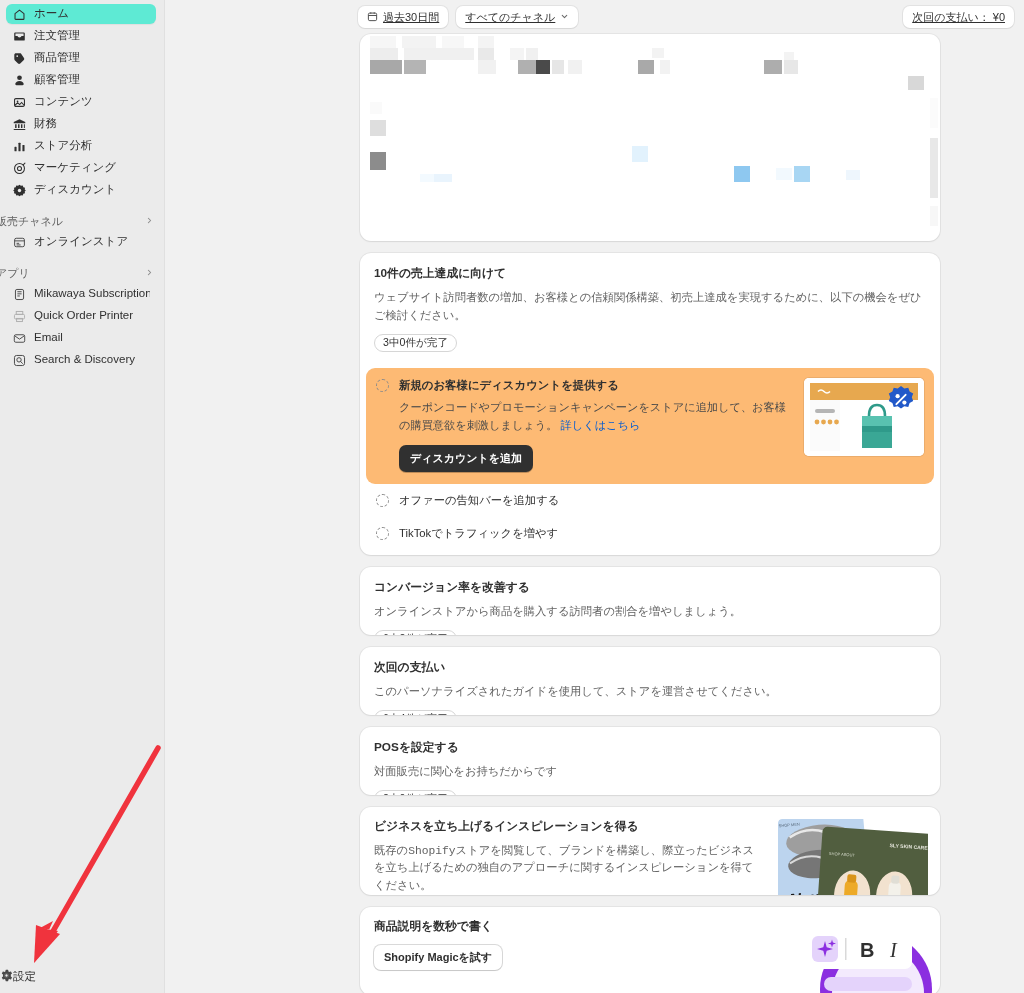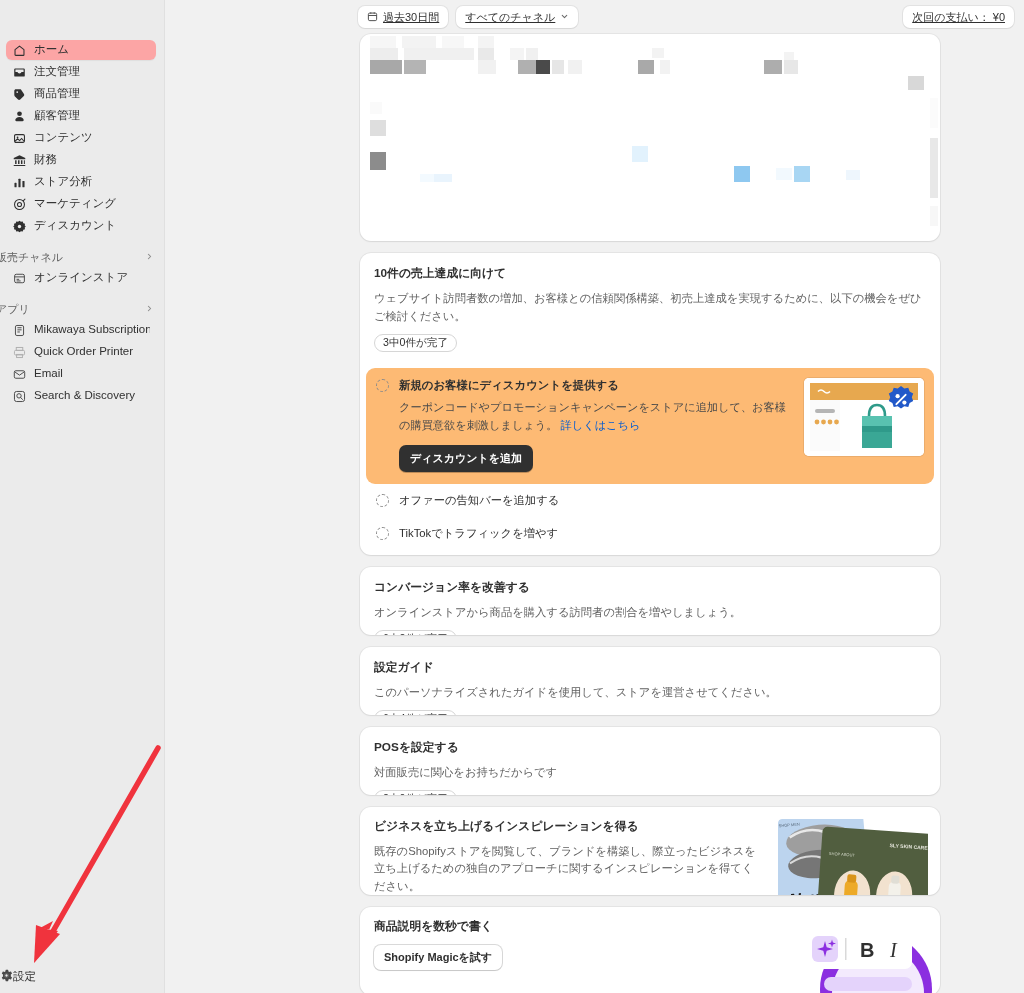--- a/index.html
+++ b/index.html
@@ -21,21 +21,21 @@
   }
   .nav-item {
     display: flex; align-items: center;
     height: 20px;
     margin: 0 8px 0 6px;
     padding: 0 6px;
     border-radius: 6px;
     cursor: pointer;
     gap: 8px;
   }
-  .nav-item.active { background: #fca5a5; box-shadow: 0 1px 1px rgba(0,0,0,.05); margin-top: 36px; }
+  .nav-item.active { background: #5eead4; box-shadow: 0 1px 1px rgba(0,0,0,.05); }
   .nav-item .ico {
     width: 14px; height: 14px;
     display: flex; align-items: center; justify-content: center;
     flex: 0 0 14px;
   }
   .nav-item .ico svg { display: block; }
   .nav-label {
     font-size: 11.5px; color: #303030; line-height: 1;
     white-space: nowrap; overflow: hidden;
   }
@@ -96,21 +96,21 @@
     margin-bottom: 12px;
     overflow: hidden;
   }
 
   
   .redacted { position: relative; height: 207px; padding: 0; }
   .pxblock { position: absolute; }
 
   .card-pad { padding: 13px 14px 14px 14px; }
   .card-title { font-size: 11.8px; font-weight: bold; color: #303030; }
-  .card-desc { font-size: 11.3px; color: #616161; margin-top: 8px; line-height: 1.55; }
+  .card-desc { font-size: 11.3px; color: #616161; margin-top: 8px; line-height: 1.55; font-family: Liberation Mono, monospace; }
   .count-chip {
     display: inline-flex; align-items: center;
     height: 18px; padding: 0 8px;
     margin-top: 9px;
     border: 1px solid #d6d6d6; border-radius: 9px;
     font-size: 10.6px; color: #303030;
     background: #fff;
   }
 
   .task-open {
@@ -461,21 +461,21 @@
       <div class="card" style="height:68px;">
         <div class="card-pad">
           <div class="card-title">コンバージョン率を改善する</div>
           <div class="card-desc">オンラインストアから商品を購入する訪問者の割合を増やしましょう。</div>
           <div class="count-chip">6中2件が完了</div>
         </div>
       </div>
 
       <div class="card" style="height:68px;">
         <div class="card-pad">
-          <div class="card-title">設定ガイド</div>
+          <div class="card-title">次回の支払い</div>
           <div class="card-desc">このパーソナライズされたガイドを使用して、ストアを運営させてください。</div>
           <div class="count-chip">6中4件が完了</div>
         </div>
       </div>
 
       <div class="card" style="height:68px;">
         <div class="card-pad">
           <div class="card-title">POSを設定する</div>
           <div class="card-desc">対面販売に関心をお持ちだからです</div>
           <div class="count-chip">2中0件が完了</div>

